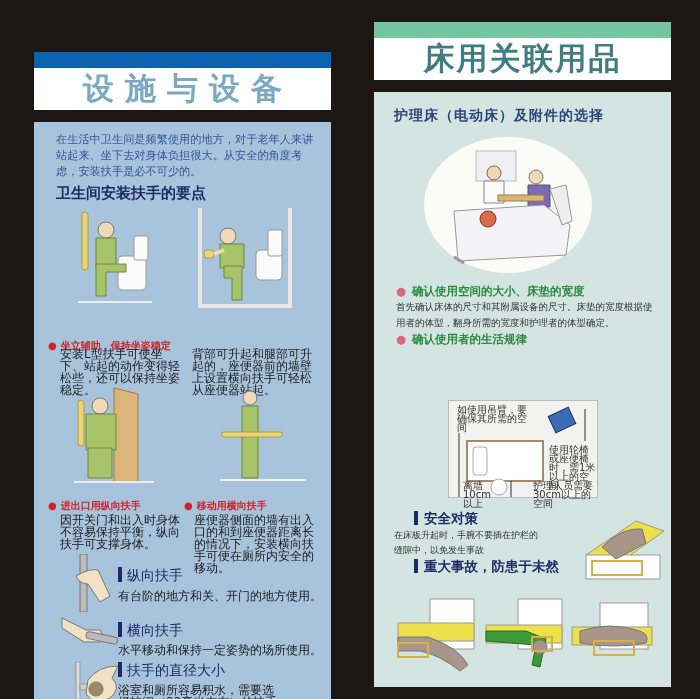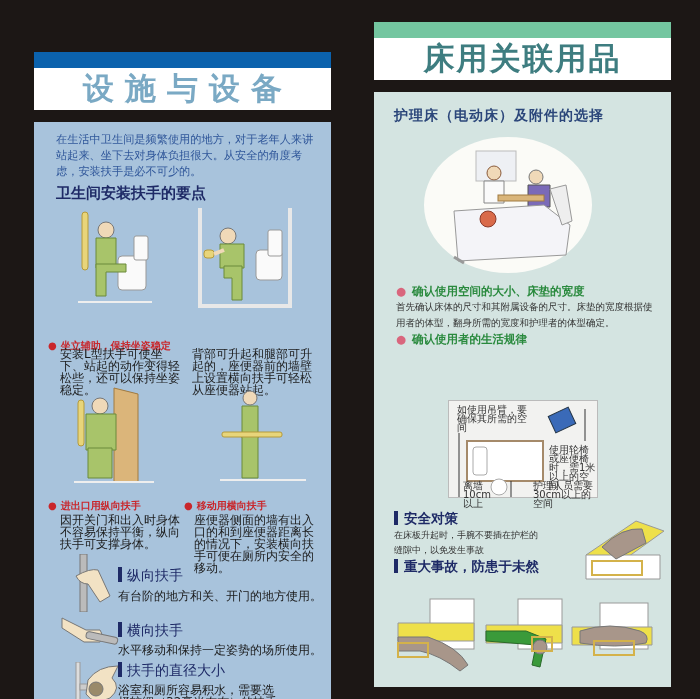--- a/index.html
+++ b/index.html
@@ -35,21 +35,21 @@
   .small-txt { color: #1a1a1a; font-size: 12px; line-height: 12px; }
 
   .bar-head { color: #1e2a66; font-weight: normal; font-size: 14px; }
   .bar-head::before { content: ""; display: inline-block; width: 4px; height: 15px; background: #1e2a66; margin-right: 5px; vertical-align: -2px; }
 
   
   .r-sub { color: #2b467a; font-weight: bold; font-size: 14px; left: 20px; top: 15px; letter-spacing: 1px; }
   .g-head { color: #2a8a3e; font-weight: bold; font-size: 11.5px; }
   .g-head::before { content: "●"; color: #d9667d; margin-right: 6px; }
   .r-txt { color: #333; font-size: 9.5px; line-height: 16px; }
-  .r-bar-head { color: #1e2a66; font-weight: bold; font-size: 13.5px; }
+  .r-bar-head { color: #1e2a66; font-weight: bold; font-size: 13.5px; margin-left: 20px; }
   .r-bar-head::before { content: ""; display: inline-block; width: 4px; height: 14px; background: #1e2a66; margin-right: 6px; vertical-align: -2px; }
 
   .diagram { background: #f2f2f0; border: 1px solid #bbb; }
   .diag-txt { font-size: 10px; color: #333; line-height: 9px; position: absolute; }
 </style>
 </head>
 <body>
 
 <div class="panel" id="left">
   <div class="top-band"></div>

